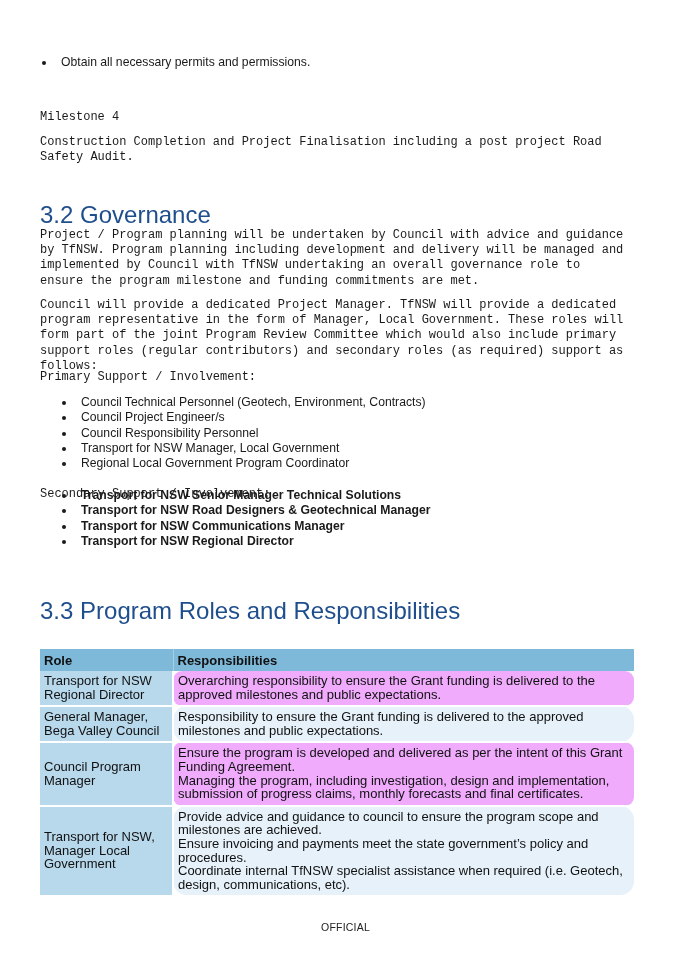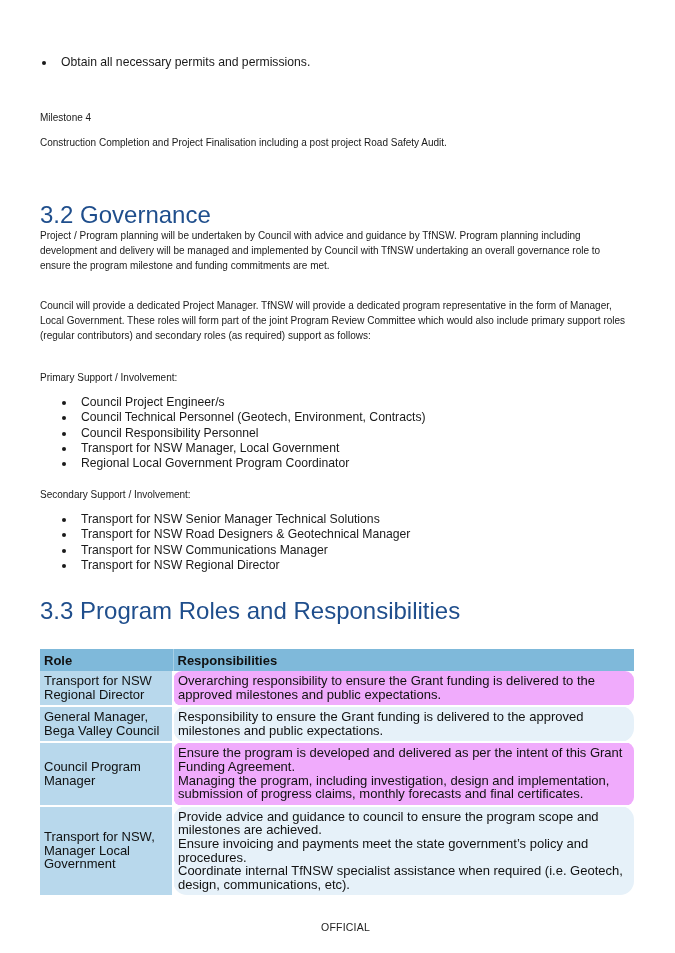--- a/index.html
+++ b/index.html
@@ -1,21 +1,21 @@
 <!DOCTYPE html>
 <html><head>
   <meta charset="utf-8">
   <style>
     html, body { margin: 0; padding: 0; background: #ffffff; }
     body {
       width: 675px; height: 953px; position: relative; overflow: hidden;
       font-family: "Liberation Sans", sans-serif; color: #1a1a1a;
     }
     .page { position: absolute; left: 0; top: 0; width: 675px; height: 953px; }
-    .text { font-size: 10px; line-height: 15.2px; }
+    .text { font-size: 12px; line-height: 15.2px; font-family: Liberation Mono, monospace; }
     .abs { position: absolute; }
     .bullet-list { list-style: none; margin: 0; padding: 0; }
     .bullet-list li { position: relative; padding-left: 21px; font-size: 12.2px; line-height: 15.3px; }
     .bullet-list li::before {
       content: ""; position: absolute; left: 2px; top: 6px;
       width: 4px; height: 4px; border-radius: 50%; background: #1a1a1a;
     }
     h2.heading {
       margin: 0; font-weight: normal; color: #1f4e8c;
       font-size: 24px; line-height: 22px;
@@ -47,30 +47,30 @@
 
   <div class="text abs" style="left:40px; top:110px;">Milestone 4</div>
   <div class="text abs" style="left:40px; top:135px; width:610px;">Construction Completion and Project Finalisation including a post project Road Safety Audit.</div>
 
   <h2 class="heading abs" style="left:40px; top:204px;">3.2 Governance</h2>
   <div class="text abs" style="left:40px; top:228px; width:590px;">Project / Program planning will be undertaken by Council with advice and guidance by TfNSW. Program planning including development and delivery will be managed and implemented by Council with TfNSW undertaking an overall governance role to ensure the program milestone and funding commitments are met.</div>
   <div class="text abs" style="left:40px; top:298px; width:590px;">Council will provide a dedicated Project Manager. TfNSW will provide a dedicated program representative in the form of Manager, Local Government. These roles will form part of the joint Program Review Committee which would also include primary support roles (regular contributors) and secondary roles (as required) support as follows:</div>
   <div class="text abs" style="left:40px; top:370px;">Primary Support / Involvement:</div>
 
   <ul class="bullet-list abs" style="left:60px; top:395px; width:560px;">
+    <li>Council Technical Personnel (Geotech, Environment, Contracts)</li>
     <li>Council Project Engineer/s</li>
-    <li>Council Technical Personnel (Geotech, Environment, Contracts)</li>
     <li>Council Responsibility Personnel</li>
     <li>Transport for NSW Manager, Local Government</li>
     <li>Regional Local Government Program Coordinator</li>
   </ul>
 
   <div class="text abs" style="left:40px; top:487px;">Secondary Support / Involvement:</div>
 
-  <ul class="bullet-list abs" style="left:60px; top:512px; width:560px;">
+  <ul class="bullet-list abs" style="left:60px; top:488px; width:560px;font-weight:bold;">
     <li>Transport for NSW Senior Manager Technical Solutions</li>
     <li>Transport for NSW Road Designers &amp; Geotechnical Manager</li>
     <li>Transport for NSW Communications Manager</li>
     <li>Transport for NSW Regional Director</li>
   </ul>
 
   <h2 class="heading abs" style="left:40px; top:600px;">3.3 Program Roles and Responsibilities</h2>
 
   <table class="roles abs" style="left:40px; top:649px;">
     <colgroup>

